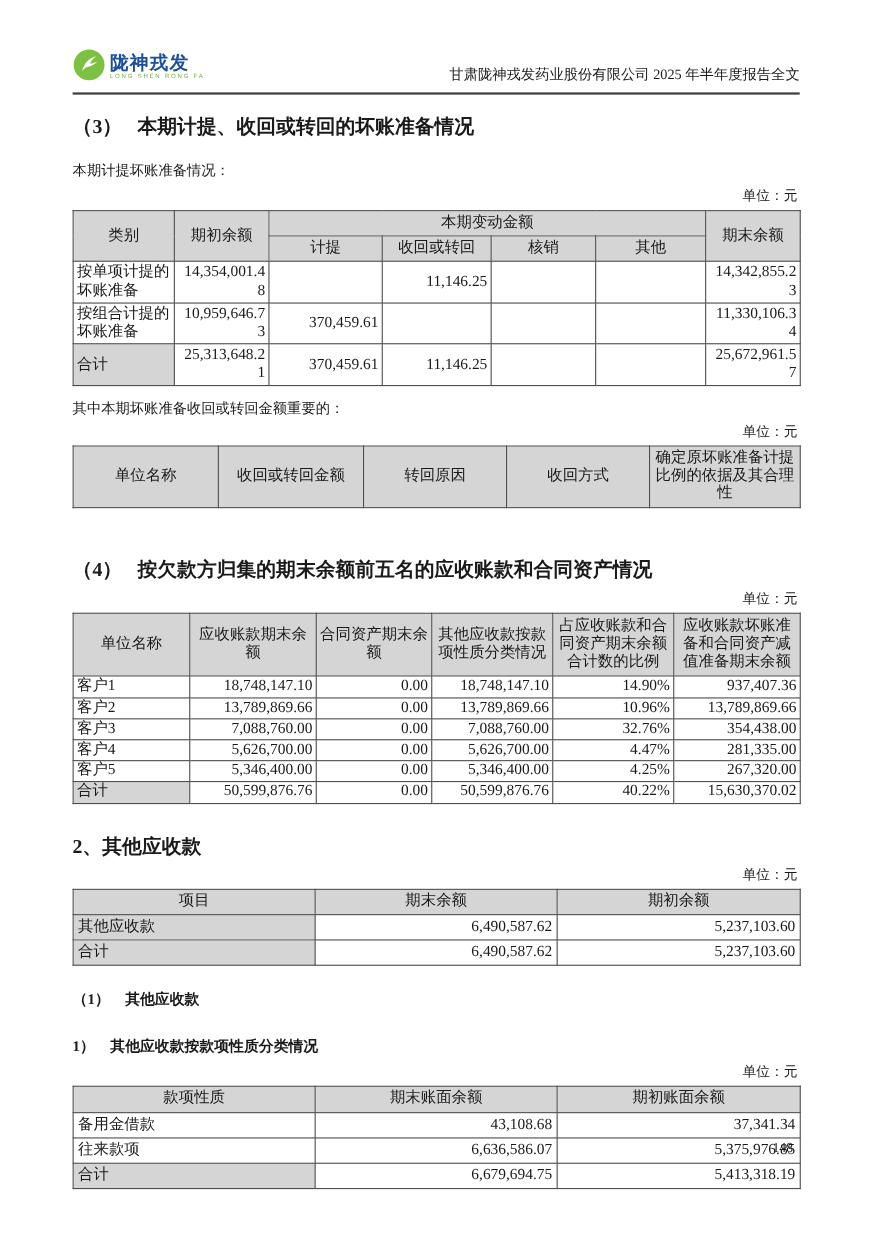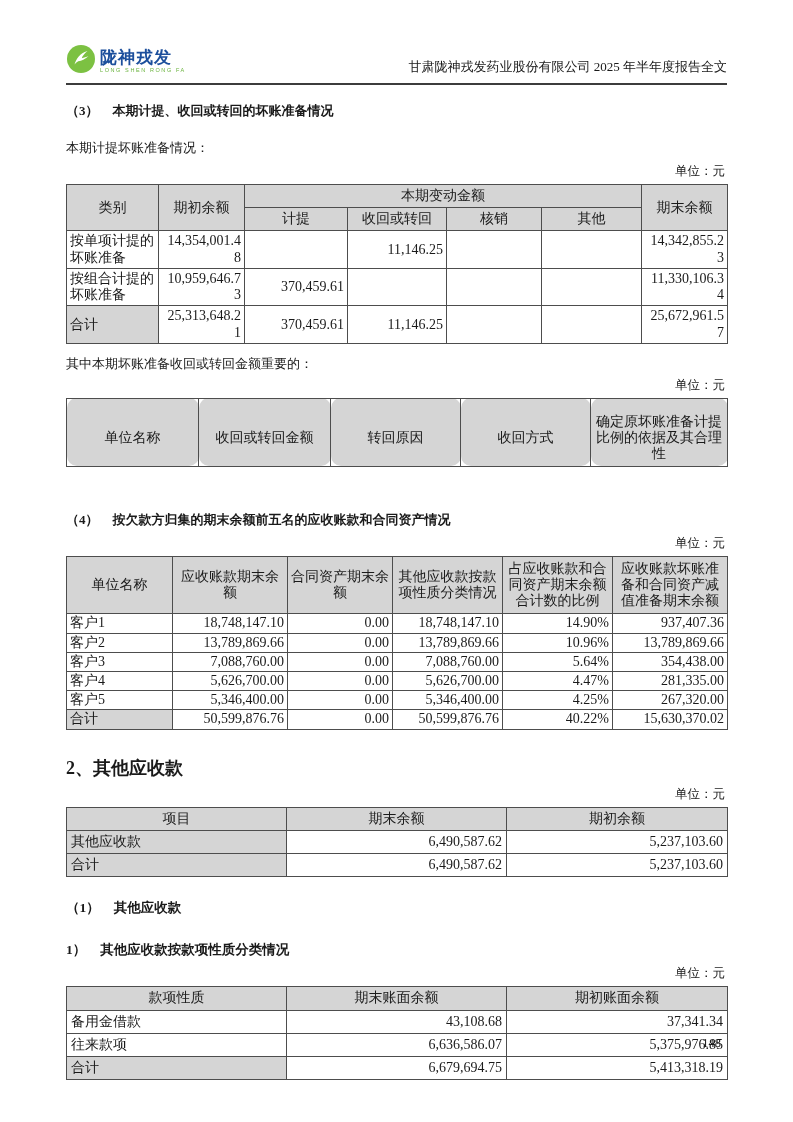--- a/index.html
+++ b/index.html
@@ -15,21 +15,21 @@
     margin-top:44px; display:flex; justify-content:space-between; align-items:flex-end;
     border-bottom:2.5px solid #3c3c3c; padding-bottom:5px;
   }
   .logo { display:flex; align-items:center; gap:4px; }
   .logo-text { display:flex; flex-direction:column; line-height:1; }
   .logo-cn { font-size:17px; font-weight:bold; color:#1c4f9c; letter-spacing:1px; font-family:"Liberation Sans",sans-serif; }
   .logo-en { font-size:5.5px; color:#6ab33e; letter-spacing:1.6px; margin-top:2px; font-family:"Liberation Sans",sans-serif; }
   .doc-title { font-size:13px; padding-bottom:2px; }
 
   
-  .h-major { font-size:13px; font-weight:bold; margin:0; }
+  .h-major { font-size:18px; font-weight:bold; margin:0; }
   .h3x { margin-top:17px; }
   .h4x { margin-top:44px;font-family:Liberation Serif, serif; }
   .h2x { margin-top:26px; font-size:18px; }
   .h-sub { font-size:13.5px; font-weight:bold; margin:0; }
   .h-sub1 { margin-top:22px; }
   .h-sub2 { margin-top:24px; }
   .hnum { margin-right:14px; }
   .body-text { font-size:13px; margin:19px 0 0 0; }
   .note-text { font-size:13px; margin:11px 0 0 0; }
   .unit-label { display:block; text-align:right; font-size:12.5px; margin:4px 2px 4px 0; }
@@ -37,21 +37,21 @@
 
   
   table { border-collapse:collapse; table-layout:fixed; width:661px; font-size:14px; line-height:1.16; }
   td { border:1px solid #4d4d4d; padding:2px 3px; vertical-align:middle; word-break:break-all; overflow:hidden; }
   .th { background:#d5d5d5; text-align:center; }
   .shade { background:#d5d5d5; }
   .num { text-align:right; }
   .cat { text-align:left; }
   .t1 td { padding:2px 3px; }
   .t1 .th { padding-top:3px; padding-bottom:3px; }
-  .t2 .th { padding-top:15px; padding-bottom:3px;border-radius:10px; }
+  .t2 .th { padding-top:3px; padding-bottom:3px; }
   .t3 td { padding:1px 3px; }
   .t3 .th { padding-top:4px; padding-bottom:4px; }
   .t45 td { padding:3px 4px; }
 
   .page-number { position:absolute; top:1036px; right:72px; font-size:12.5px; }
 </style>
 </head>
 <body>
 
 <div class="page">
@@ -191,21 +191,21 @@
         <td class="num">0.00</td>
         <td class="num">13,789,869.66</td>
         <td class="num">10.96%</td>
         <td class="num">13,789,869.66</td>
       </tr>
       <tr>
         <td class="cat">客户3</td>
         <td class="num">7,088,760.00</td>
         <td class="num">0.00</td>
         <td class="num">7,088,760.00</td>
-        <td class="num">5.64%</td>
+        <td class="num">32.76%</td>
         <td class="num">354,438.00</td>
       </tr>
       <tr>
         <td class="cat">客户4</td>
         <td class="num">5,626,700.00</td>
         <td class="num">0.00</td>
         <td class="num">5,626,700.00</td>
         <td class="num">4.47%</td>
         <td class="num">281,335.00</td>
       </tr>

